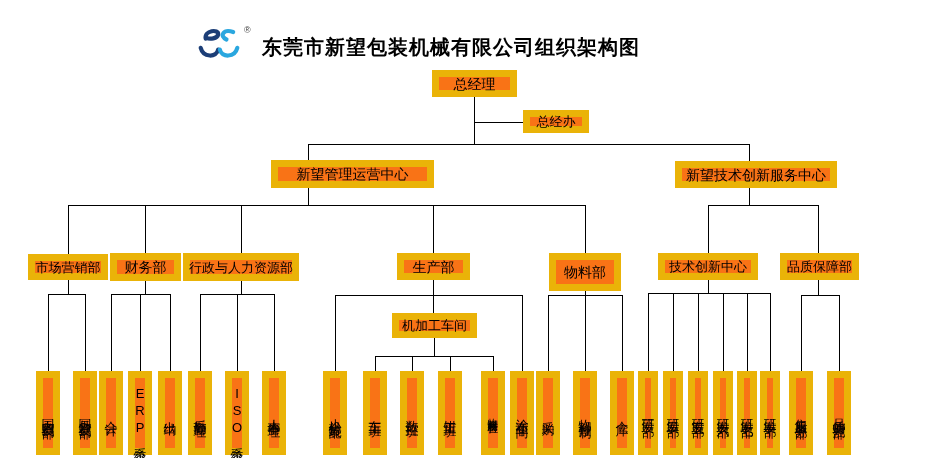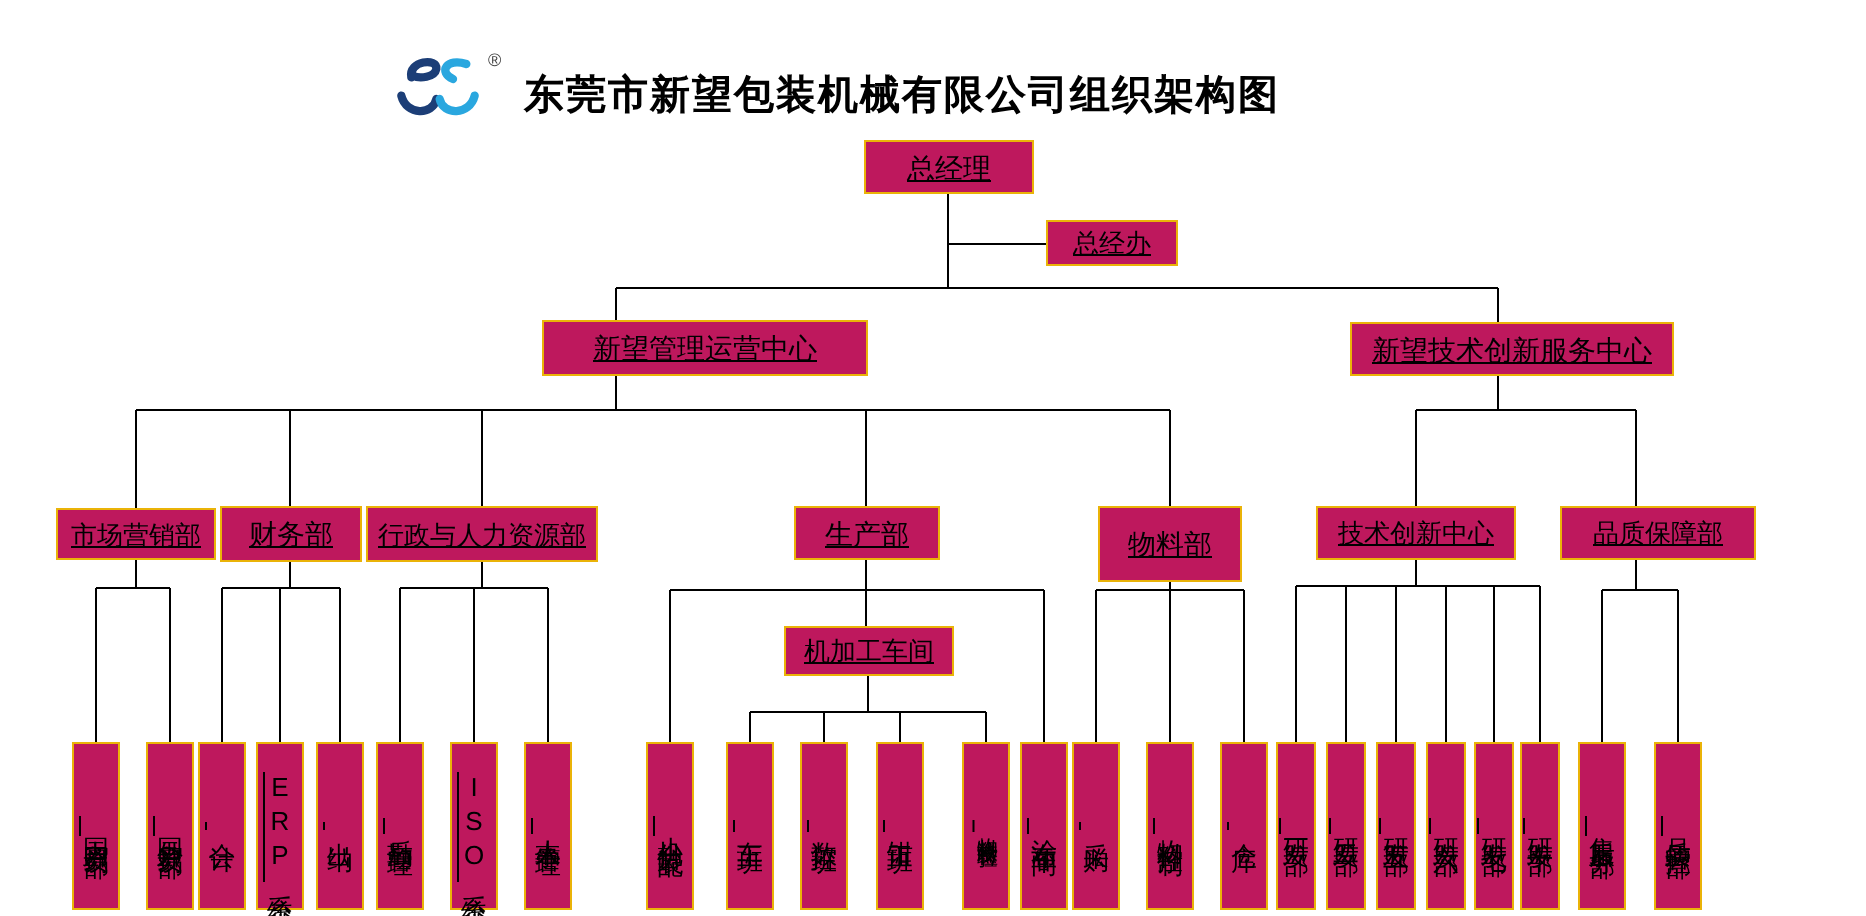--- a/index.html
+++ b/index.html
@@ -2,23 +2,23 @@
 <html><head>
 <meta charset="utf-8">
 <style>
   html,body{margin:0;padding:0;background:#fff;}
   #stage{
     position:relative;width:933px;height:458px;background:#ffffff;
     font-family:"Liberation Sans","DejaVu Sans",sans-serif;color:#000;overflow:hidden;
   }
   #lines{position:absolute;left:0;top:0;width:933px;height:458px;}
   .node{
-    position:absolute;background:#be185d;border:1px solid #eab308;box-sizing:border-box;
+    position:absolute;background:#f97316;border:7px solid #eab308;box-sizing:border-box;
     display:flex;align-items:center;justify-content:center;
-    font-size:14px;line-height:1;white-space:nowrap;text-decoration:underline;
+    font-size:14px;line-height:1;white-space:nowrap;
   }
   .sm{font-size:13px;}
   .leaf{
     top:371px;height:84px;width:24px;font-size:13px;
     writing-mode:vertical-rl;text-orientation:upright;letter-spacing:2px;
     white-space:normal;
   }
   .leaf.narrow{width:20px;}
   .leaf.tiny{font-size:10.5px;letter-spacing:1px;}
   #title{
@@ -65,21 +65,21 @@
 
   <div class="node" style="left:227px;top:160px;width:163px;height:28px;margin-left:44px;">新望管理运营中心</div>
   <div class="node" style="left:675px;top:161px;width:162px;height:27px;">新望技术创新服务中心</div>
 
   <div class="node sm" style="left:28px;top:254px;width:80px;height:26px;">市场营销部</div>
   <div class="node" style="left:110px;top:253px;width:71px;height:28px;">财务部</div>
   <div class="node sm" style="left:183px;top:253px;width:116px;height:28px;">行政与人力资源部</div>
   <div class="node" style="left:397px;top:253px;width:73px;height:27px;">生产部</div>
   <div class="node" style="left:549px;top:253px;width:72px;height:38px;">物料部</div>
   <div class="node sm" style="left:658px;top:253px;width:100px;height:27px;">技术创新中心</div>
-  <div class="node sm" style="left:780px;top:253px;width:98px;height:27px;">品质保障部</div>
+  <div class="node sm" style="left:780px;top:253px;width:79px;height:27px;">品质保障部</div>
 
   <div class="node sm" style="left:392px;top:313px;width:85px;height:25px;">机加工车间</div>
 
   <div class="node leaf" style="left:36px;">国内贸易部</div>
   <div class="node leaf" style="left:73px;">国外贸易部</div>
   <div class="node leaf" style="left:99px;">会计</div>
   <div class="node leaf" style="left:128px;">ERP系统</div>
   <div class="node leaf" style="left:158px;">出纳</div>
   <div class="node leaf" style="left:188px;">后勤管理</div>
   <div class="node leaf" style="left:225px;">ISO系统</div>

